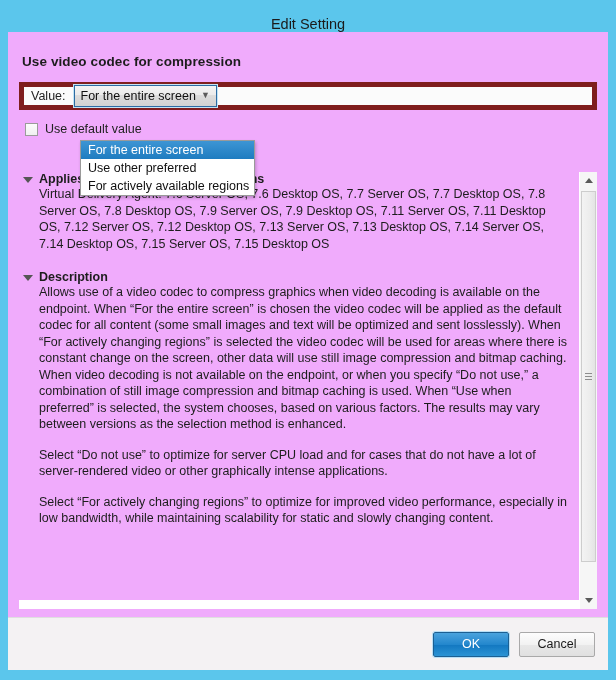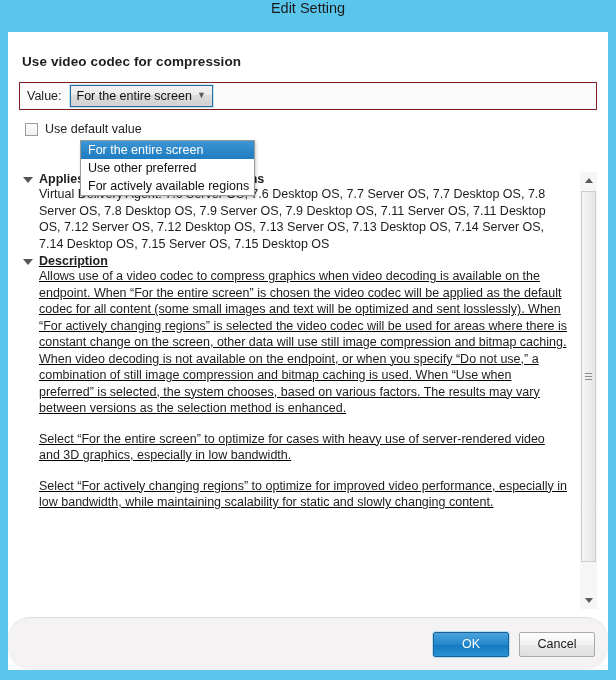--- a/index.html
+++ b/index.html
@@ -19,38 +19,38 @@
     box-sizing: border-box;
     background: #5bc6ec;
     overflow: hidden;
   }
 
   
   .titlebar {
     height: 32px;
     background: #5bc6ec;
     display: flex;
-    align-items: flex-start;
+    align-items: flex-end;
     justify-content: center;
     user-select: none;
   }
   .titlebar .title-text {
     font-size: 14.5px;
     color: #1b1b1b;
     font-family: "Liberation Sans", sans-serif;
   }
 
   
   .client {
     position: absolute;
     left: 8px;
     top: 32px;
     right: 8px;
     bottom: 10px;
-    background: #ffffff;
+    background: #f0abfc;
     box-sizing: border-box;
     display: flex;
     flex-direction: column;
   }
 
   .body-area {
     flex: 1 1 auto;
     position: relative;
     padding: 0;
     overflow: hidden;
@@ -60,21 +60,21 @@
     font-size: 13.5px;
     font-weight: bold;
     color: #1d1d1d;
     padding: 22px 0 0 14px;
     letter-spacing: 0.1px;
   }
 
   
   .value-panel {
     margin: 13px 11px 0 11px;
-    border: 1px solid #7f1d1d;
+    border: 5px solid #7f1d1d;
     background: #fbfbfb;
     height: 28px;
     display: flex;
     align-items: center;
     box-sizing: border-box;
     position: relative;
   }
   .value-label {
     font-size: 12.5px;
     color: #222;
@@ -174,21 +174,21 @@
   .scroll-content {
     flex: 1 1 auto;
     overflow: hidden;
     padding-right: 6px;
     position: relative;
   }
 
   .section {
     margin-top: 0;
   }
-  .section + .section { margin-top: 2px; text-decoration: underline; }
+  .section + .section { margin-top: 18px; }
 
   .sec-head {
     display: flex;
     align-items: flex-start;
     font-size: 12.5px;
     font-weight: bold;
     color: #1d1d1d;
   }
   .tri {
     width: 0; height: 0;
@@ -285,21 +285,20 @@
   .footer {
     flex: 0 0 auto;
     height: 53px;
     background: #f4f2f3;
     border-top: 1px solid #dfdfdf;
     display: flex;
     align-items: center;
     justify-content: flex-end;
     padding-right: 13px;
     box-sizing: border-box;
-    border-radius: 22px;
   }
   .btn {
     width: 76px;
     height: 25px;
     font-size: 12.5px;
     box-sizing: border-box;
     border-radius: 2px;
     cursor: default;
     display: flex;
     align-items: center;
@@ -360,21 +359,21 @@
             </div>
           </div>
 
           <div class="section">
             <div class="sec-head">
               <span class="tri"></span>
               <span>Description</span>
             </div>
             <div class="sec-body">
               <p>Allows use of a video codec to compress graphics when video decoding is available on the endpoint. When “For the entire screen” is chosen the video codec will be applied as the default codec for all content (some small images and text will be optimized and sent losslessly). When “For actively changing regions” is selected the video codec will be used for areas where there is constant change on the screen, other data will use still image compression and bitmap caching. When video decoding is not available on the endpoint, or when you specify “Do not use,” a combination of still image compression and bitmap caching is used. When “Use when preferred” is selected, the system chooses, based on various factors. The results may vary between versions as the selection method is enhanced.</p>
-              <p>Select “For the entire screen” to optimize for cases with heavy use of server-rendered video and 3D graphics, especially in low bandwidth.</p>
+              <p>Select “Do not use” to optimize for server CPU load and for cases that do not have a lot of server-rendered video or other graphically intense applications.</p>
               <p>Select “For actively changing regions” to optimize for improved video performance, especially in low bandwidth, while maintaining scalability for static and slowly changing content.</p>
 
             </div>
           </div>
 
           <div class="clip-fade"></div>
         </div>
 
         <div class="vscroll">
           <div class="sb-btn">

